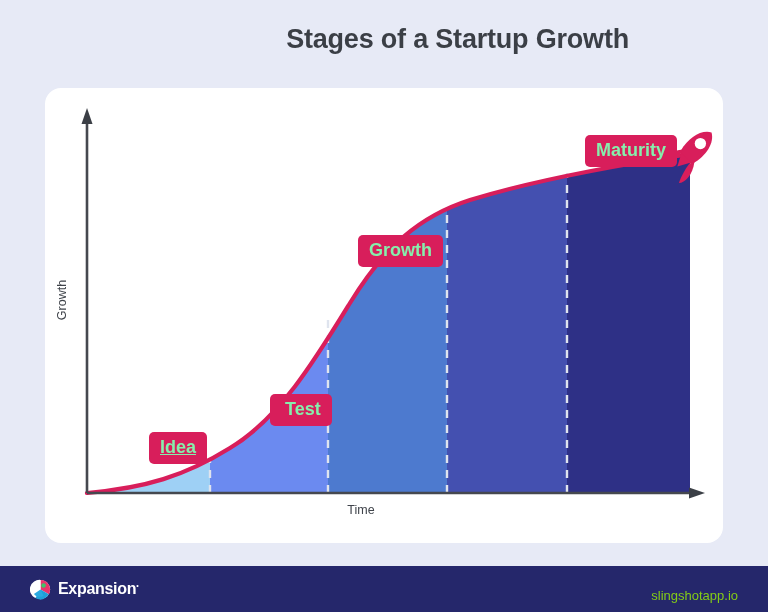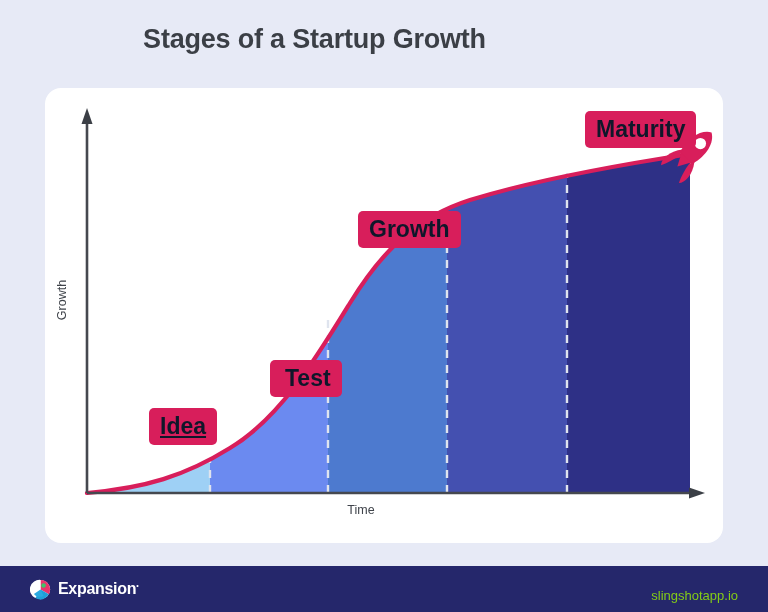--- a/index.html
+++ b/index.html
@@ -11,21 +11,21 @@
     position:relative;
   }
 
   .infographic{
     position:absolute;inset:0;
   }
 
   
   .title{
     position:absolute;top:24px;left:0;width:629px;
-    text-align:center;
+    text-align:right;
     font-size:27px;font-weight:bold;color:#3b3f46;
     letter-spacing:-0.2px;
   }
 
   
   .card{
     position:absolute;left:45px;top:88px;
     width:678px;height:455px;
     background:#ffffff;border-radius:16px;
   }
@@ -46,29 +46,30 @@
   }
   .axis-label.y{
     left:-18px;top:205px;width:70px;text-align:center;
     transform:rotate(-90deg);transform-origin:center center;
   }
 
   
   .badge{
     position:absolute;
     background:#d81e5b;
-    color:#0f172a;
-    font-size:23px;font-weight:bold;
+    color:#86efac;
+    font-size:18px;font-weight:bold;
     padding:6px 11px 7px 11px;
     border-radius:5px;
     white-space:nowrap;
     line-height:1.05;
+    margin-top:24px;
   }
   .badge.b-idea     {left:104px;top:320px;text-decoration:underline;}
-  .badge.b-test     {left:225px;top:272px;padding-left:15px;}
+  .badge.b-test     {left:225px;top:282px;padding-left:15px;}
   .badge.b-growth   {left:313px;top:123px;}
   .badge.b-expansion{left:409px;top:62px;}
   .badge.b-maturity {left:540px;top:23px;}
 
   
   .footer{
     position:absolute;left:0;bottom:0;width:768px;height:46px;
     background:#25276b;
   }
   .footer-logo{

